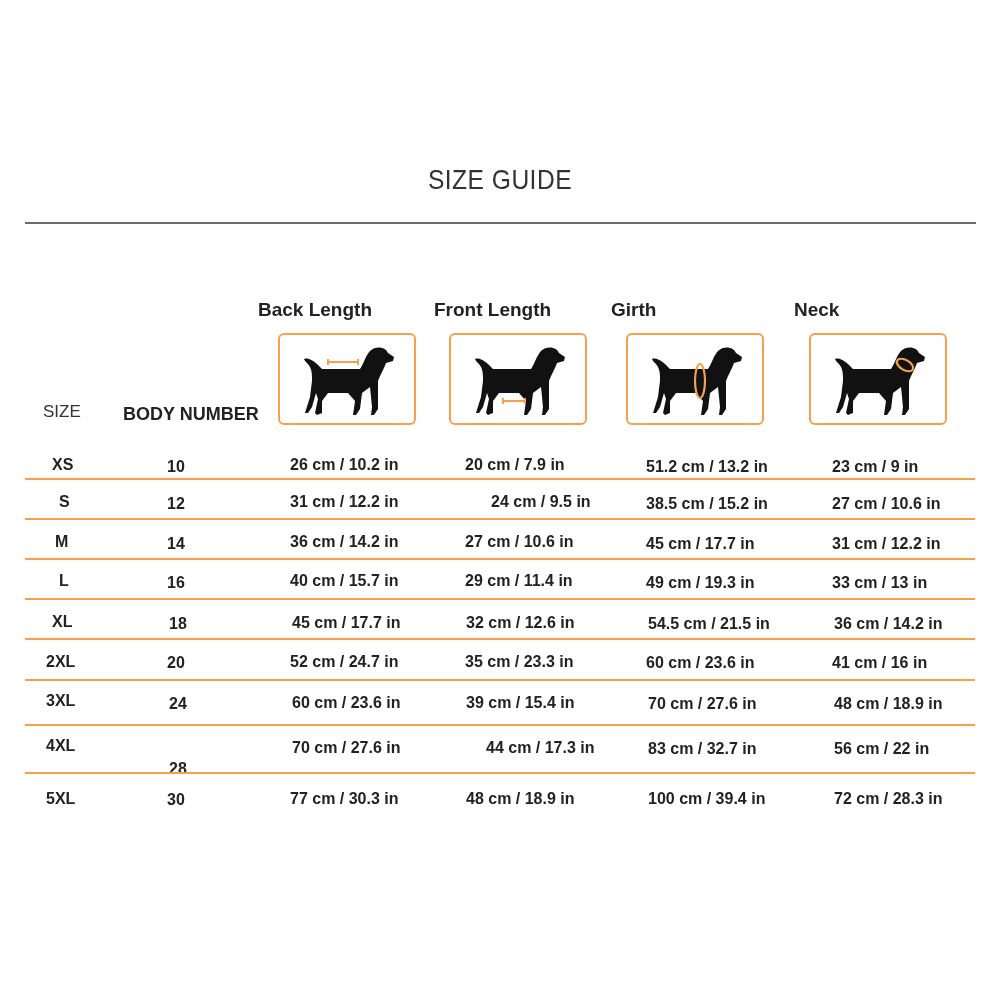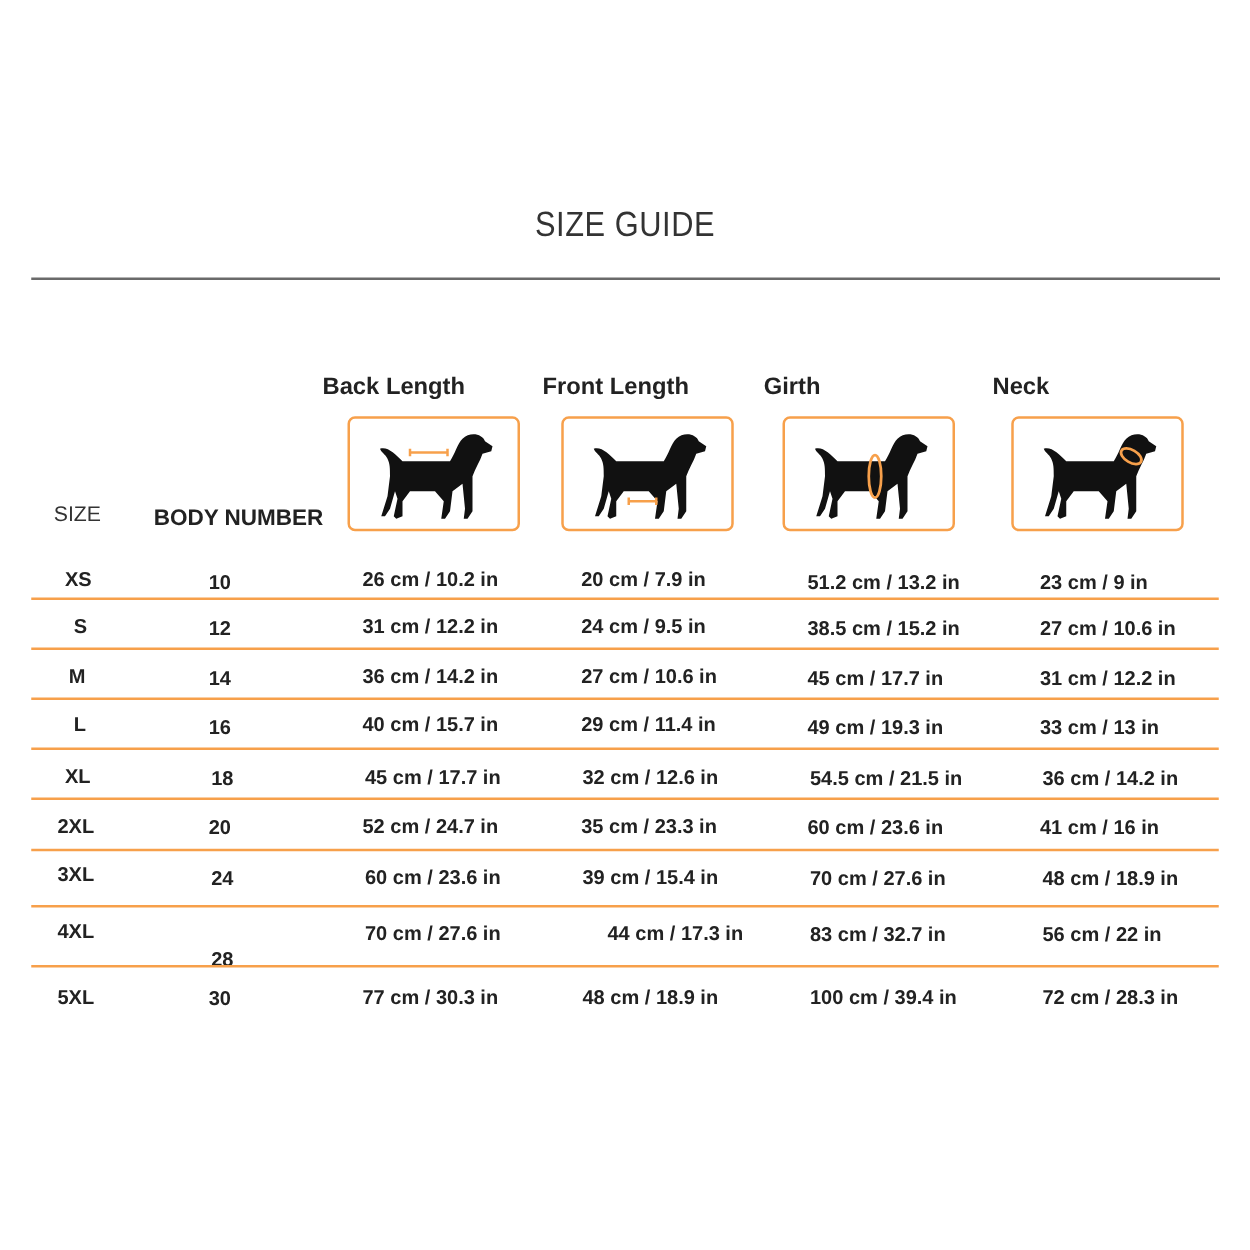--- a/index.html
+++ b/index.html
@@ -74,21 +74,21 @@
     <div class="cell" style="left:465px;top:456px">20 cm / 7.9 in</div>
     <div class="cell" style="left:646px;top:458px">51.2 cm / 13.2 in</div>
     <div class="cell" style="left:832px;top:458px">23 cm / 9 in</div>
   </div>
   <div class="rule" style="top:478px"></div>
 
   <div>
     <div class="cell" style="left:59px;top:493px">S</div>
     <div class="cell" style="left:167px;top:495px">12</div>
     <div class="cell" style="left:290px;top:493px">31 cm / 12.2 in</div>
-    <div class="cell" style="left:465px;top:493px">24 cm / 9.5 in</div>
+    <div class="cell" style="left:491px;top:493px">24 cm / 9.5 in</div>
     <div class="cell" style="left:646px;top:495px">38.5 cm / 15.2 in</div>
     <div class="cell" style="left:832px;top:495px">27 cm / 10.6 in</div>
   </div>
   <div class="rule" style="top:518px"></div>
 
   <div>
     <div class="cell" style="left:55px;top:533px">M</div>
     <div class="cell" style="left:167px;top:535px">14</div>
     <div class="cell" style="left:290px;top:533px">36 cm / 14.2 in</div>
     <div class="cell" style="left:465px;top:533px">27 cm / 10.6 in</div>

